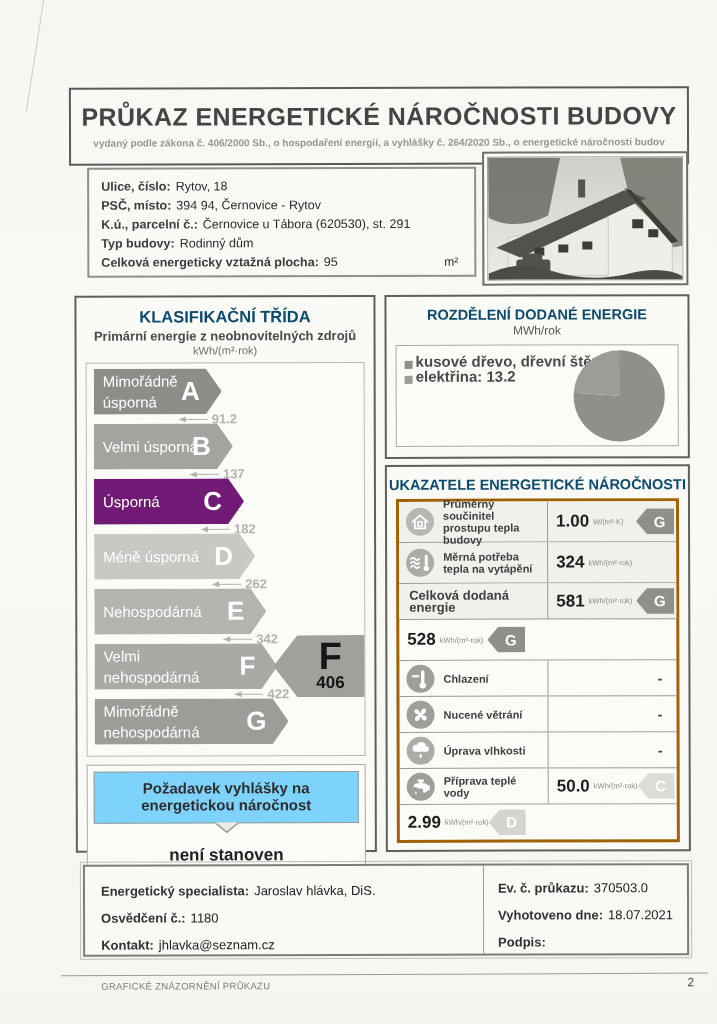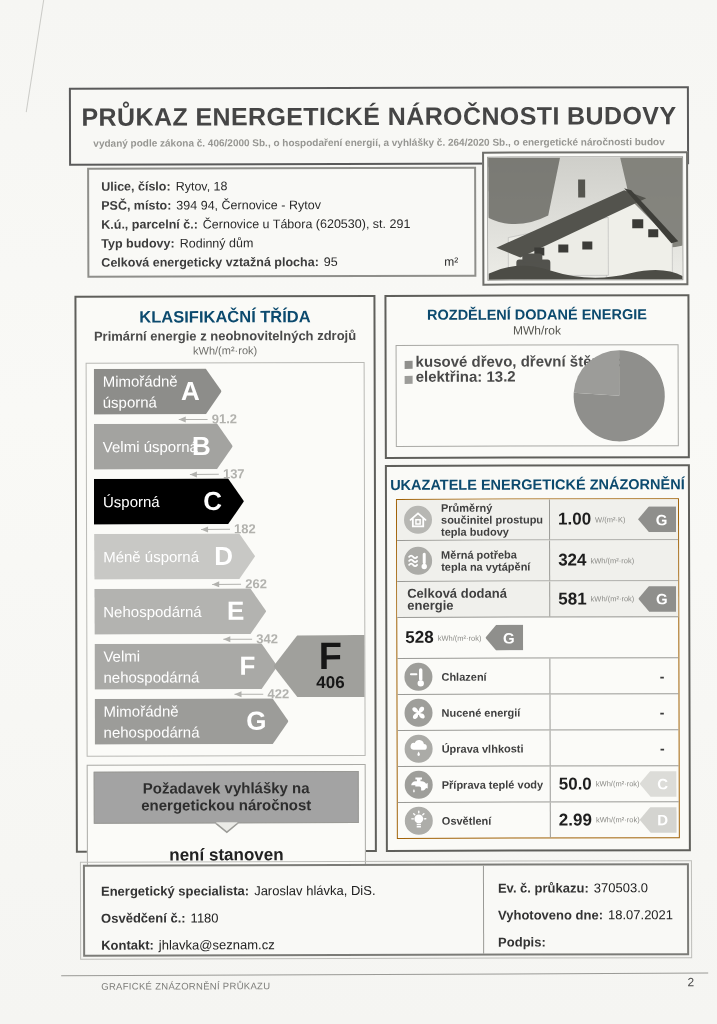--- a/index.html
+++ b/index.html
@@ -48,35 +48,35 @@
   .band-label{position:absolute;left:9px;top:50%;transform:translateY(-50%);width:100px;color:#fff;font-weight:normal;font-size:15px;line-height:21px;}
   .band-letter{position:absolute;right:22px;top:50%;transform:translateY(-50%);color:#fff;font-weight:bold;font-size:26px;}
   .tick{position:absolute;height:9px;display:flex;align-items:center;gap:4px;font-size:13px;color:#b2b2ae;font-weight:bold;}
   .f-marker{position:absolute;background:#a0a09c;clip-path:polygon(24px 0,100% 0,100% 100%,24px 100%,0 50%);
             display:flex;flex-direction:column;align-items:center;justify-content:center;padding-left:20px;box-sizing:border-box;}
   .f-marker .ltr{font-size:38px;line-height:34px;font-weight:bold;color:#161616;}
   .f-marker .val{font-size:17px;font-weight:bold;color:#161616;}
 
   
   .req-box{margin:8px 9px 0;border:1px solid #a9a9a5;background:#fbfbf8;}
-  .req-title{position:relative;margin:6px;border:1px solid #9a9a96;background:#a3a3a3;text-align:center;
+  .req-title{position:relative;margin:6px;border:1px solid #9a9a96;background:#7dd3fc;text-align:center;
              font-weight:bold;font-size:15px;color:#2e2e2e;padding:7px 10px 9px;}
   .req-title::before{content:"";position:absolute;left:50%;bottom:-11px;margin-left:-12px;border:12px solid rgba(0,0,0,0);border-top:10px solid #9a9a96;border-bottom:0;}
   .req-title::after{content:"";position:absolute;left:50%;bottom:-9px;margin-left:-11px;border:11px solid rgba(0,0,0,0);border-top:9px solid #ebebe7;border-bottom:0;}
   .req-value{text-align:center;font-weight:bold;font-size:17px;color:#222;padding:16px 0 12px;}
 
   
   .split-inner{position:relative;margin:7px 9px;height:100px;border:1px solid #a9a9a5;background:#fbfbf8;}
   .legend{position:absolute;left:8px;top:8px;}
   .legend-item{display:flex;align-items:flex-end;gap:3px;font-size:15px;font-weight:bold;color:#4a4a4a;line-height:15px;}
   .swatch{width:8px;height:8px;display:inline-block;}
   .pie-wrap{position:absolute;right:10px;top:2px;}
 
   
-  .ind-table{margin:6px 9px 9px;border:1px solid #a16207;background:#fbfbf8;}
+  .ind-table{margin:6px 9px 9px;border:3px solid #a16207;background:#fbfbf8;}
   .ind-row{display:flex;align-items:stretch;border-bottom:1px solid #9a9a96;height:35px;}
   .ind-row.tall{height:40px;}
   .ind-row:last-child{border-bottom:none;}
   .ind-row.shaded{background:#f0f0ec;}
   .cell-label{flex:1;display:flex;align-items:center;gap:8px;padding:2px 4px 2px 6px;border-right:1px solid #9a9a96;}
   .cell-label .txt{font-weight:bold;font-size:11px;line-height:12px;color:#3f3f3f;}
   .ind-row.em .cell-label .txt{font-size:13px;}
   .cell-value{width:128px;display:flex;align-items:center;padding-left:8px;box-sizing:border-box;}
   .cell-value .v{font-size:17px;font-weight:bold;color:#1e1e1e;}
   .cell-value .u{font-size:7.5px;color:#8c8c88;margin-left:4px;}
@@ -179,21 +179,21 @@
               <span class="band-label">Velmi úsporná</span>
               <span class="band-letter">B</span>
             </div>
             <div class="tick" style="top: 106px; left: 96px;">
               <svg width="36" height="8">
                 <line x1="36" y1="4" x2="7" y2="4" stroke="#b2b2ae" stroke-width="1"></line>
                 <path d="M7 4 l7 -3 v6 z" fill="#b2b2ae"></path>
               </svg>
               <span>137</span>
             </div>
-            <div class="band" style="top: 115px; left: 7px; width: 150px; background: #000000;">
+            <div class="band" style="top: 115px; left: 7px; width: 150px; background: #701a75;">
               <span class="band-label">Úsporná</span>
               <span class="band-letter">C</span>
             </div>
             <div class="tick" style="top: 161px; left: 107px;">
               <svg width="36" height="8">
                 <line x1="36" y1="4" x2="7" y2="4" stroke="#b2b2ae" stroke-width="1"></line>
                 <path d="M7 4 l7 -3 v6 z" fill="#b2b2ae"></path>
               </svg>
               <span>182</span>
             </div>
@@ -263,21 +263,21 @@
         <div class="pie-wrap">
           <svg id="pie-svg" width="97" height="97" viewBox="0 0 100 100">
               <path d="M50,50 L50.00,3.00 A47,47 0 1 1 3.11,46.79 Z" fill="#8f8f8c"></path>
               <path d="M50,50 L3.11,46.79 A47,47 0 0 1 50.00,3.00 Z" fill="#9c9c99"></path>
             </svg>
         </div>
       </div>
     </div>
 
     <div class="panel panel-ind">
-      <div class="p-title">UKAZATELE ENERGETICKÉ ZNÁZORNĚNÍ</div>
+      <div class="p-title">UKAZATELE ENERGETICKÉ NÁROČNOSTI</div>
       <div class="ind-table">
           <div class="ind-row shaded tall">
             <div class="cell-label">
               <span class="icon-wrap"><svg width="30" height="30" viewBox="0 0 30 30">
                   <circle cx="15" cy="15" r="14" fill="#b7b7b3"></circle>
                   <path d="M7.5 15 L15 8.5 L22.5 15" stroke="#fff" fill="none" stroke-width="1.8" stroke-linecap="round"></path>
                   <path d="M9.8 14 V21.5 H20.2 V14" stroke="#fff" fill="none" stroke-width="1.8" stroke-linecap="round"></path>
                   <rect x="12.9" y="15" width="4.2" height="4.2" stroke="#fff" fill="none" stroke-width="1.5"></rect>
                 </svg></span>
               <span class="txt">Průměrný součinitel prostupu tepla budovy</span>
@@ -347,21 +347,21 @@
                     </g>
                     <g transform="rotate(180 15 15)">
                       <path d="M15 14.2 C13.8 7.8 7.6 8.4 9 12.2 C9.9 14.6 13 15 15 14.2"></path>
                     </g>
                     <g transform="rotate(270 15 15)">
                       <path d="M15 14.2 C13.8 7.8 7.6 8.4 9 12.2 C9.9 14.6 13 15 15 14.2"></path>
                     </g>
                     <circle cx="15" cy="15" r="2.1"></circle>
                   </g>
                 </svg></span>
-              <span class="txt">Nucené energií</span>
+              <span class="txt">Nucené větrání</span>
             </div>
             <div class="cell-value">
               <span class="dash">-</span>
             </div>
           </div>
           <div class="ind-row">
             <div class="cell-label">
               <span class="icon-wrap"><svg width="30" height="30" viewBox="0 0 30 30">
                   <circle cx="15" cy="15" r="14" fill="#ababa7"></circle>
                   <path d="M9.8 16 h10.5 a2.9 2.9 0 0 0 0-5.8 a4.8 4.8 0 0 0-9.2-1.1 a3.4 3.4 0 0 0-1.3 6.9z" fill="#fff"></path>
@@ -382,36 +382,20 @@
                 </svg></span>
               <span class="txt">Příprava teplé vody</span>
             </div>
             <div class="cell-value">
               <span class="v">50.0</span>
               <span class="u">kWh/(m²·rok)</span>
               <span class="badge" style="background: rgb(220, 220, 216);">C</span>
             </div>
           </div>
           <div class="ind-row">
-            <div class="cell-label">
-              <span class="icon-wrap"><svg width="30" height="30" viewBox="0 0 30 30">
-                  <circle cx="15" cy="15" r="14" fill="#adada9"></circle>
-                  <circle cx="15" cy="13" r="4.4" fill="#fff"></circle>
-                  <rect x="12.9" y="18" width="4.2" height="1.4" fill="#fff"></rect>
-                  <rect x="12.9" y="20.2" width="4.2" height="1.4" fill="#fff"></rect>
-                  <g stroke="#fff" stroke-width="1.4" stroke-linecap="round">
-                    <line x1="15" y1="5.4" x2="15" y2="7"></line>
-                    <line x1="8" y1="13" x2="9.6" y2="13"></line>
-                    <line x1="20.4" y1="13" x2="22" y2="13"></line>
-                    <line x1="9.9" y1="7.9" x2="11" y2="9"></line>
-                    <line x1="20.1" y1="7.9" x2="19" y2="9"></line>
-                  </g>
-                </svg></span>
-              <span class="txt">Osvětlení</span>
-            </div>
             <div class="cell-value">
               <span class="v">2.99</span>
               <span class="u">kWh/(m²·rok)</span>
               <span class="badge" style="background: rgb(212, 212, 208);">D</span>
             </div>
           </div>
         </div>
     </div>
 
     <div class="foot-box">

